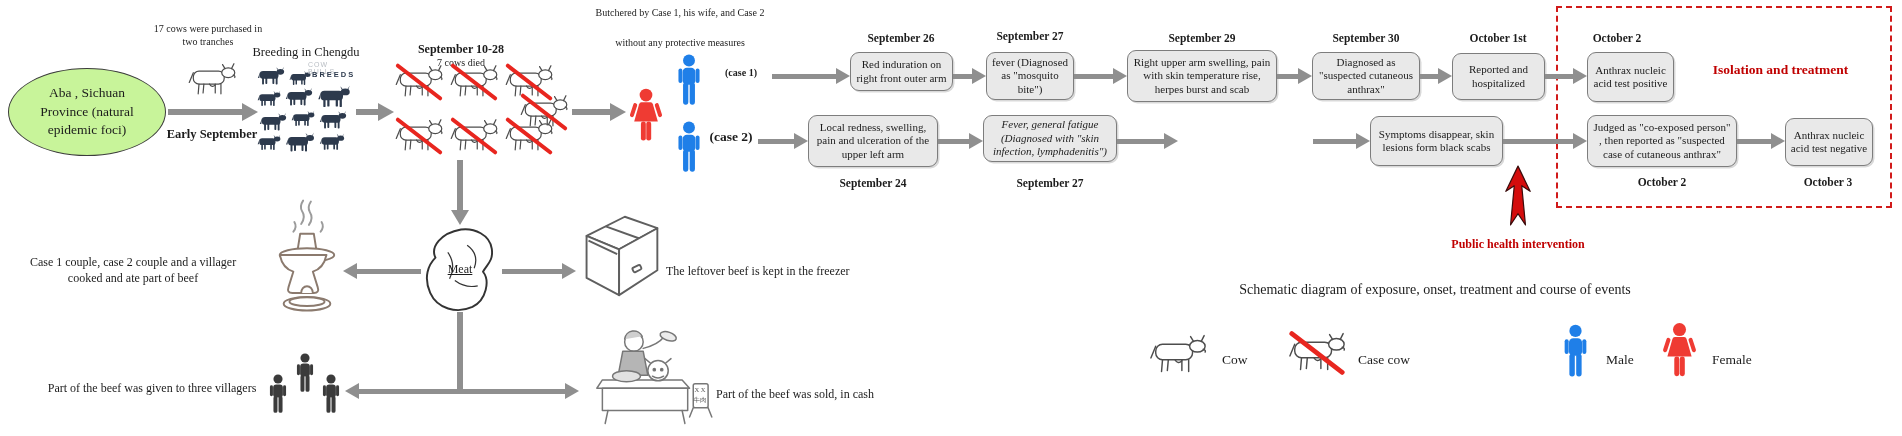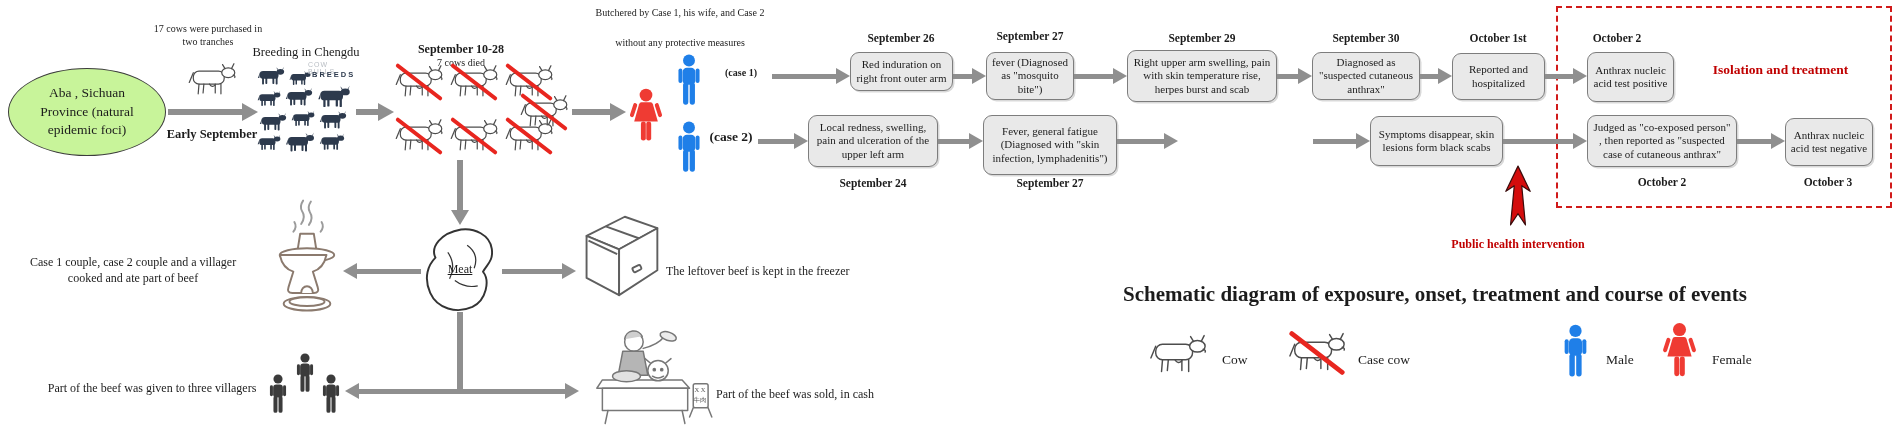--- a/index.html
+++ b/index.html
@@ -33,21 +33,21 @@
 
   .ellipse { position:absolute; background:#c8f49a; border:1.4px solid #3c3c3c; border-radius:50%;
              display:flex; align-items:center; justify-content:center; text-align:center;
              font-size:13.5px; line-height:1.4; padding:0 16px; box-sizing:border-box; }
 
   .herd-caption-top { position:absolute; font-family:"Liberation Sans",sans-serif; font-size:7px;
              color:#b9bec4; letter-spacing:1px; }
   .herd-caption-bottom { position:absolute; font-family:"Liberation Sans",sans-serif; font-size:7.5px;
              color:#2d3a4d; font-weight:bold; letter-spacing:2px; }
 
-  .diagram-title { position:absolute; font-weight:bold; font-size:21px; text-align:center; }
+  .diagram-title { position:absolute; font-weight:normal; font-size:14px; text-align:center; }
   .legend-label { position:absolute; font-size:13.5px; }
   .meat-label { position:absolute; font-size:12px; text-decoration:underline; text-align:center; }
   .sign-text { position:absolute; font-size:6.5px; line-height:1.6; text-align:center; color:#555; }
 </style>
 </head>
 <body>
 
 <svg width="0" height="0" style="position:absolute" aria-hidden="true">
   <defs>
     <symbol id="cow-line" viewBox="0 0 64 44">
@@ -278,21 +278,21 @@
 
   <div class="hline" style="left:758px; top:138.5px; width:37px;"></div>
   <div class="tri-r" style="left:794px; top:133px;"></div>
 
   <div class="step-box" style="left:808px; top:115px; width:130px; height:52px;text-align:center;">Local redness, swelling, pain and ulceration of the upper left arm</div>
   <div class="date" style="left:820px; top:177px; width:106px;">September 24</div>
 
   <div class="hline" style="left:938px; top:138.5px; width:32px;"></div>
   <div class="tri-r" style="left:969px; top:133px;"></div>
 
-  <div class="step-box" style="left:983px; top:115px; width:134px; height:60px;">Fever, general fatigue (Diagnosed with "skin infection, lymphadenitis")</div>
+  <div class="step-box" style="left:983px; top:115px; width:134px; height:47px;font-style:italic;">Fever, general fatigue (Diagnosed with "skin infection, lymphadenitis")</div>
   <div class="date" style="left:997px; top:177px; width:106px;">September 27</div>
 
   <div class="hline" style="left:1117px; top:138.5px; width:48px;"></div>
   <div class="tri-r" style="left:1164px; top:133px;"></div>
 
 
   <div class="hline" style="left:1313px; top:138.5px; width:44px;"></div>
   <div class="tri-r" style="left:1356px; top:133px;"></div>
 
   <div class="step-box" style="left:1370px; top:116px; width:133px; height:50px;">Symptoms disappear, skin lesions form black scabs</div>

